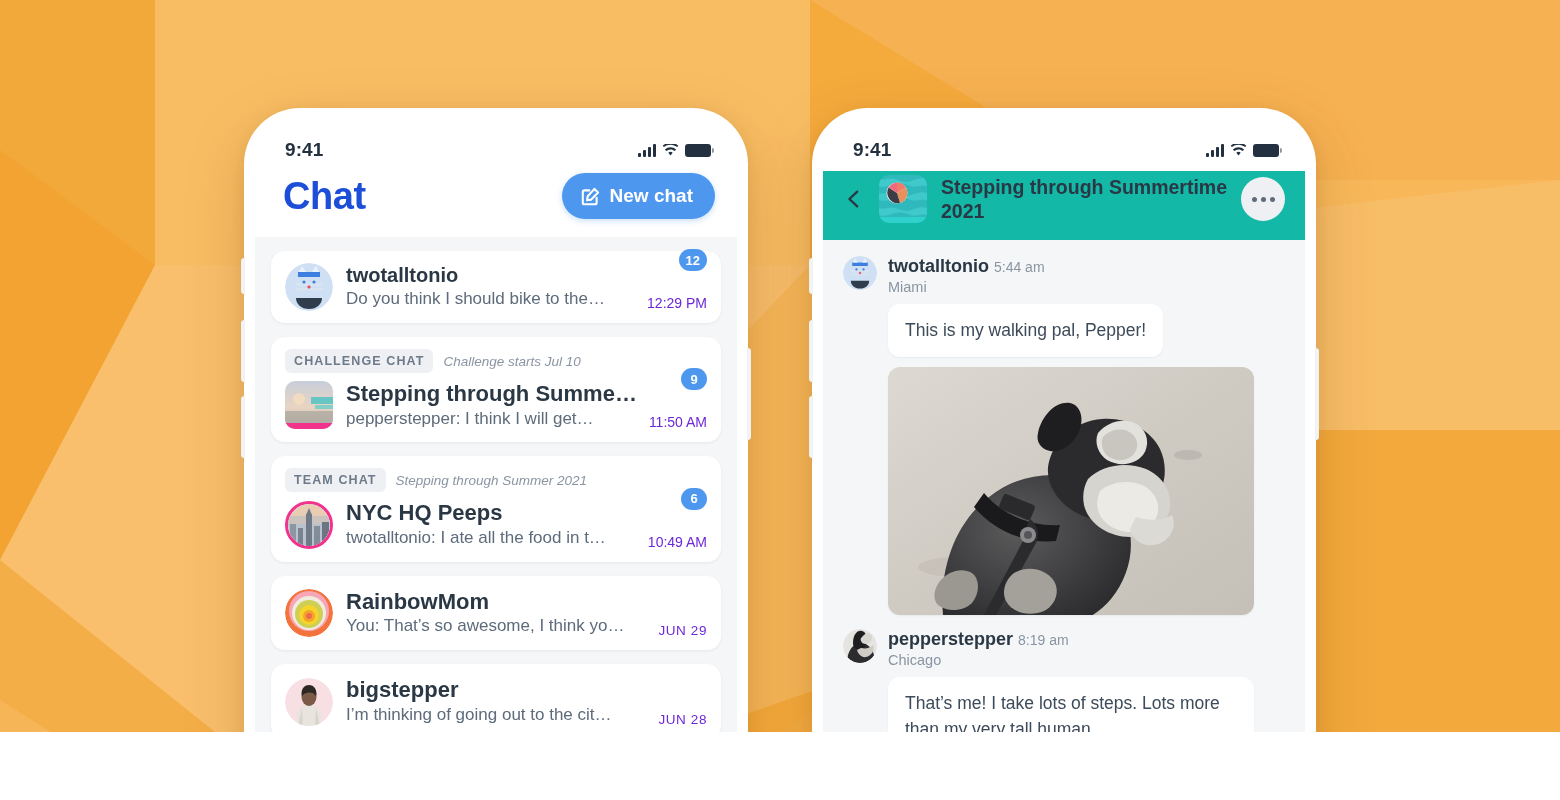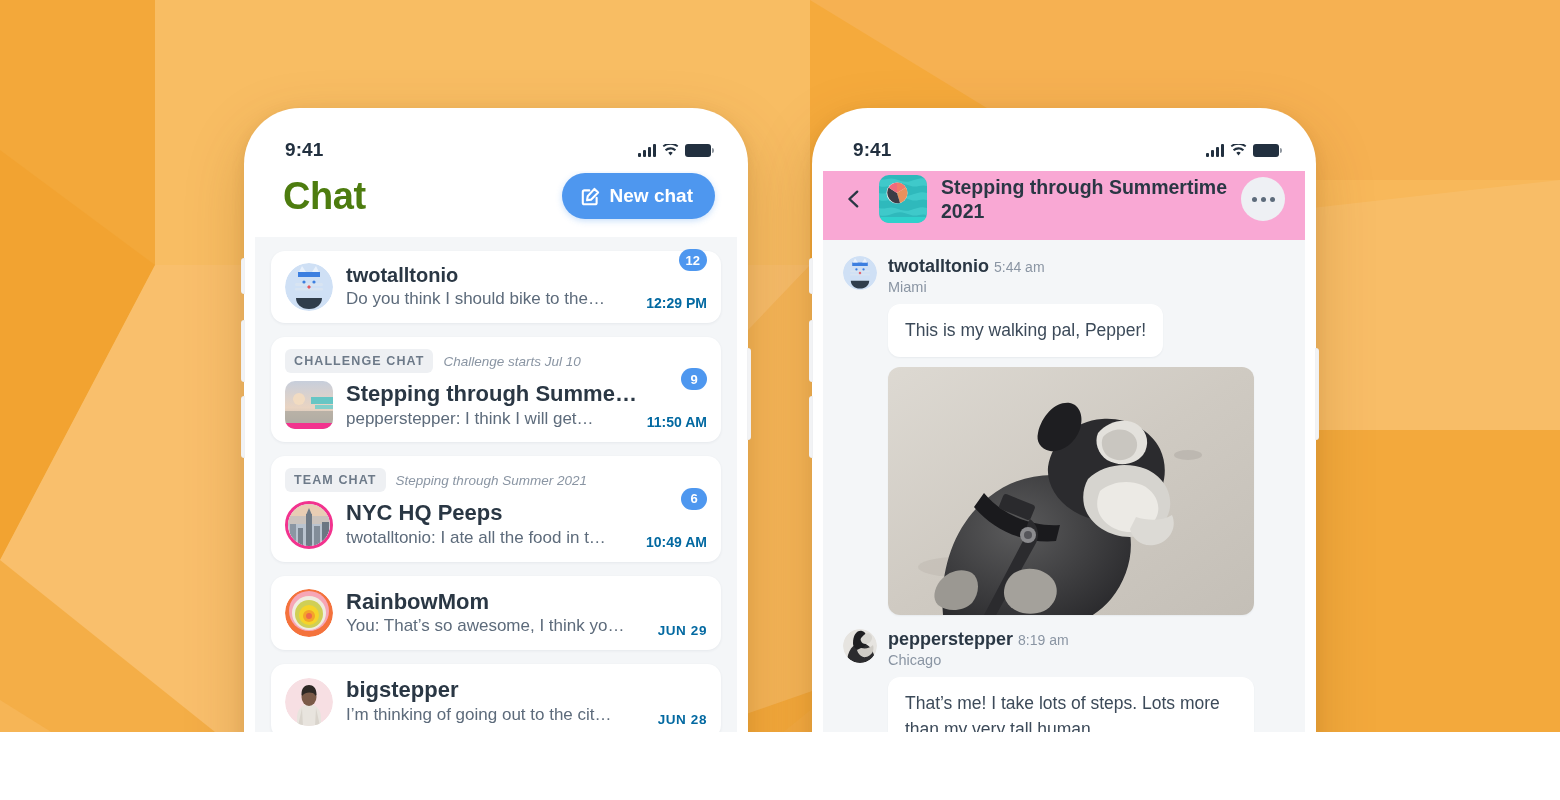--- a/index.html
+++ b/index.html
@@ -89,21 +89,21 @@
     content:''; position:absolute; right:-3px; top:4px;
     width:2px; height:5px; border-radius:0 2px 2px 0; background:#22303f; opacity:.5;
   }
 
   
   .nav-row {
     display:flex; align-items:center; justify-content:space-between;
     padding: 2px 22px 18px 28px;
     background:#fff;
   }
-  .page-title { font-size: 38px; font-weight: bold; color: #4d7c0f; letter-spacing: -.4px; }
+  .page-title { font-size: 38px; font-weight: bold; color: #1d4ed8; letter-spacing: -.4px; }
   .new-chat-btn {
     display:flex; align-items:center; gap:9px;
     background:#4e97ef; color:#fff;
     border-radius: 30px;
     padding: 12px 22px 12px 18px;
     font-size: 19px; font-weight: bold;
     box-shadow: 0 2px 6px rgba(78,151,239,.3);
     cursor:pointer;
   }
   .compose-ic { width:21px; height:21px; display:block; }
@@ -139,34 +139,34 @@
     white-space:nowrap; overflow:hidden; text-overflow:ellipsis;
     line-height:1.25;
   }
   .card-name.big { font-size: 22px; }
   .card-prev-row { display:flex; align-items:flex-end; justify-content:space-between; gap:10px; }
   .card-prev {
     font-size: 17px; color:#5d6b7b;
     white-space:nowrap; overflow:hidden; text-overflow:ellipsis;
     flex:1; min-width:0; line-height:1.35;
   }
-  .card-time { font-size: 14px; color:#0369a1; flex:none; font-weight:700; }
+  .card-time { font-size: 14px; color:#6d28d9; flex:none; font-weight:400; }
   .card-time.caps { letter-spacing:.6px; font-size:13.5px; }
   .badge {
     background:#4e97ef; color:#fff;
     min-width: 26px; height: 22px; border-radius: 11px;
     display:flex; align-items:center; justify-content:center;
     font-size: 13px; font-weight: bold; padding: 0 7px;
   }
 
   
   .conv-header {
     display:flex; align-items:center; gap: 14px;
     padding: 4px 20px 16px 20px;
-    background:#f9a8d4;
+    background:#14b8a6;
   }
   .back-ic { width:22px; height:22px; flex:none; cursor:pointer; }
   .conv-thumb { width:48px; height:48px; border-radius:10px; flex:none; overflow:hidden; }
   .conv-title {
     flex:1; font-size: 19.5px; font-weight:bold; color:#2a3744; line-height:1.25;
   }
   .more-btn {
     width:44px; height:44px; border-radius:50%;
     background:#eef0f4; display:flex; align-items:center; justify-content:center;
     gap:4px; flex:none; cursor:pointer;

